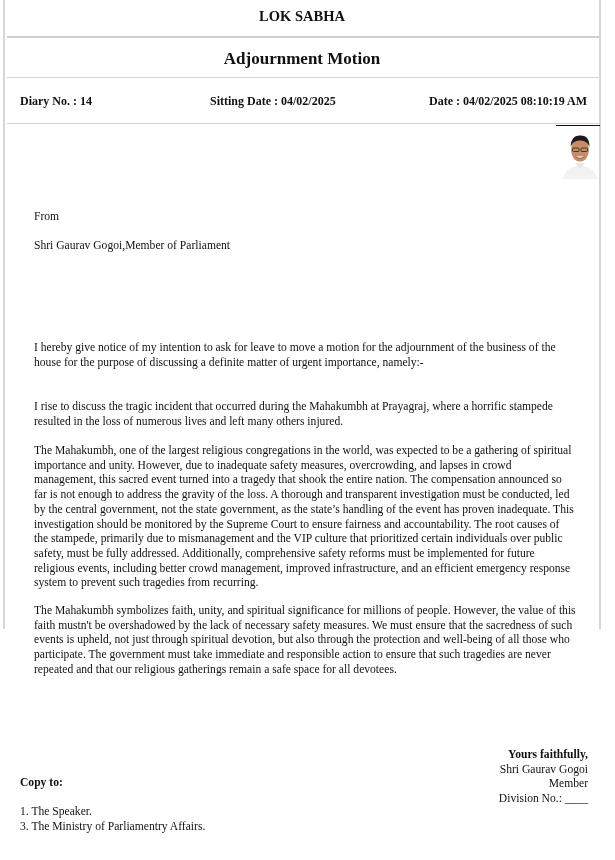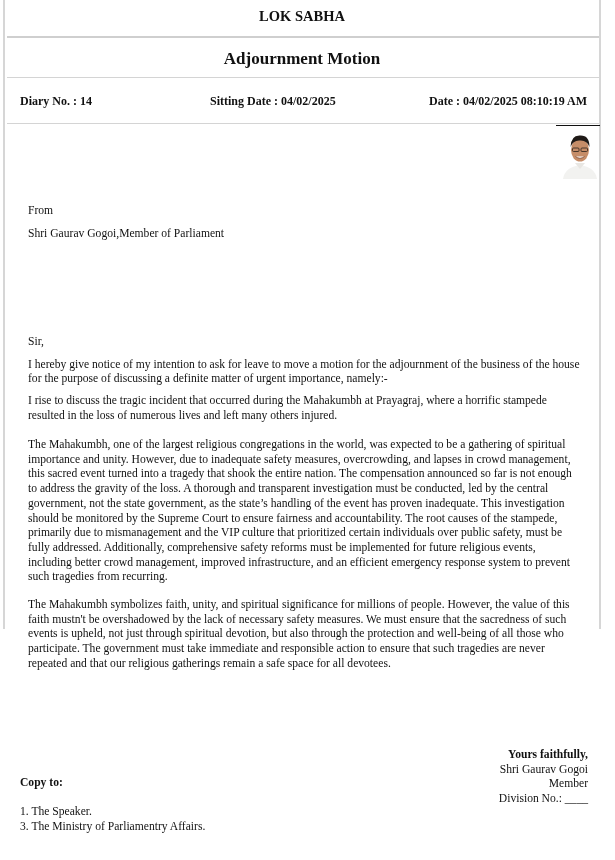--- a/index.html
+++ b/index.html
@@ -32,21 +32,21 @@
   .m-date { right: 12px; }
   .rule-thin2 { position: absolute; left: 2px; right: 0; top: 123px; height: 1px; background: #d4d4d4; }
   .photo-line { position: absolute; left: 551px; top: 125px; width: 44px; height: 1px; background: #111; }
   .photo {
     position: absolute; left: 556px; top: 129px; width: 38px; height: 50px;
     overflow: hidden; background: #fff;
   }
   .body-text {
     position: absolute; left: 15px; width: 570px; font-size: 11.6px; line-height: 14.7px;
   }
-  .body-text p { margin: 8px; }
+  .body-text p { margin: 14px; }
   .blk-from { top: 196px; }
   .blk-to { top: 254px; }
   .blk-sir { top: 327px; }
   .blk-p1 { top: 386px; }
   .blk-p2 { top: 430px; }
   .blk-p3 { top: 590px; }
   .sign {
     position: absolute; right: 11px; top: 704px; text-align: right;
     font-size: 11.6px; line-height: 14.7px; margin-top: 44px;
   }
@@ -89,21 +89,20 @@
     </svg>
   </div>
 
   <div class="body-text blk-from">
     <p>From</p>
     <p>Shri Gaurav Gogoi,Member of Parliament</p>
   </div>
 
 
   <div class="body-text blk-sir">
-    <p>Sir,</p>
     <p>I hereby give notice of my intention to ask for leave to move a motion for the adjournment of the business of the house for the purpose of discussing a definite matter of urgent importance, namely:-</p>
   </div>
 
   <div class="body-text blk-p1">
     <p>I rise to discuss the tragic incident that occurred during the Mahakumbh at Prayagraj, where a horrific stampede resulted in the loss of numerous lives and left many others injured.</p>
   </div>
   <div class="body-text blk-p2">
     <p>The Mahakumbh, one of the largest religious congregations in the world, was expected to be a gathering of spiritual importance and unity. However, due to inadequate safety measures, overcrowding, and lapses in crowd management, this sacred event turned into a tragedy that shook the entire nation. The compensation announced so far is not enough to address the gravity of the loss. A thorough and transparent investigation must be conducted, led by the central government, not the state government, as the state’s handling of the event has proven inadequate. This investigation should be monitored by the Supreme Court to ensure fairness and accountability. The root causes of the stampede, primarily due to mismanagement and the VIP culture that prioritized certain individuals over public safety, must be fully addressed. Additionally, comprehensive safety reforms must be implemented for future religious events, including better crowd management, improved infrastructure, and an efficient emergency response system to prevent such tragedies from recurring.</p>
   </div>
   <div class="body-text blk-p3">

